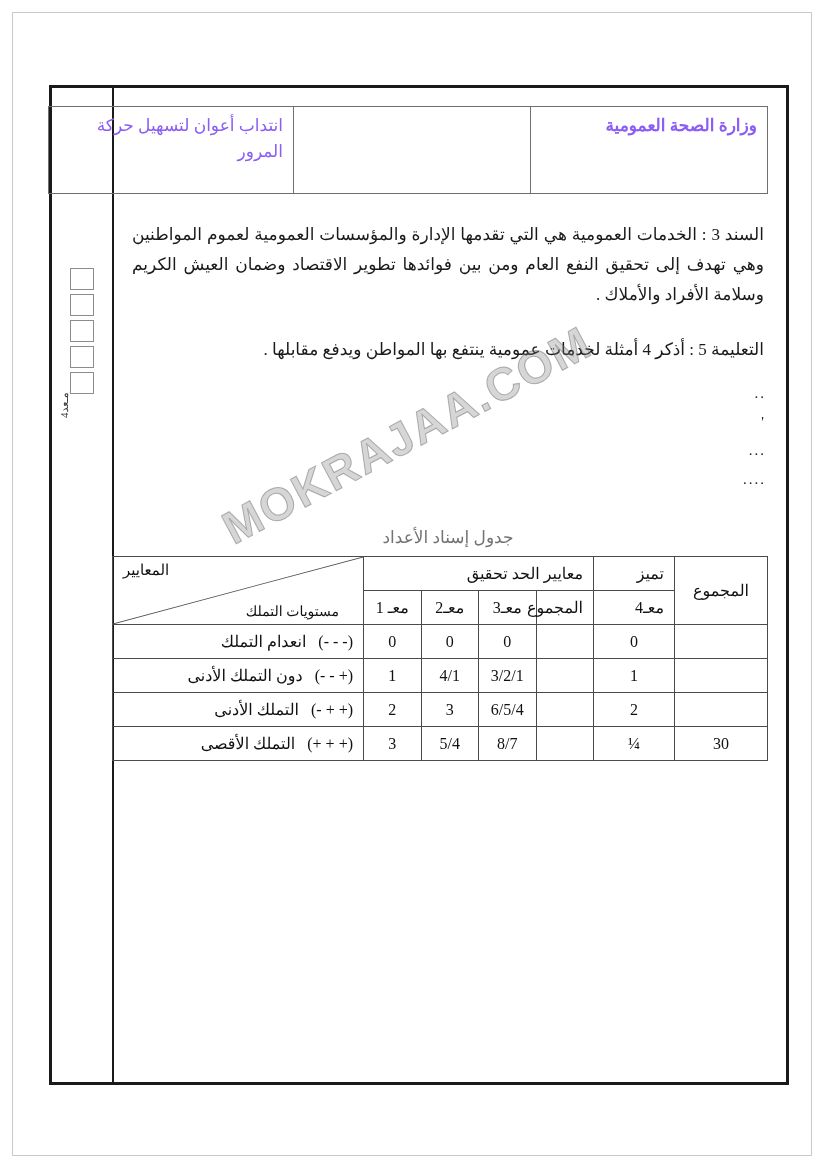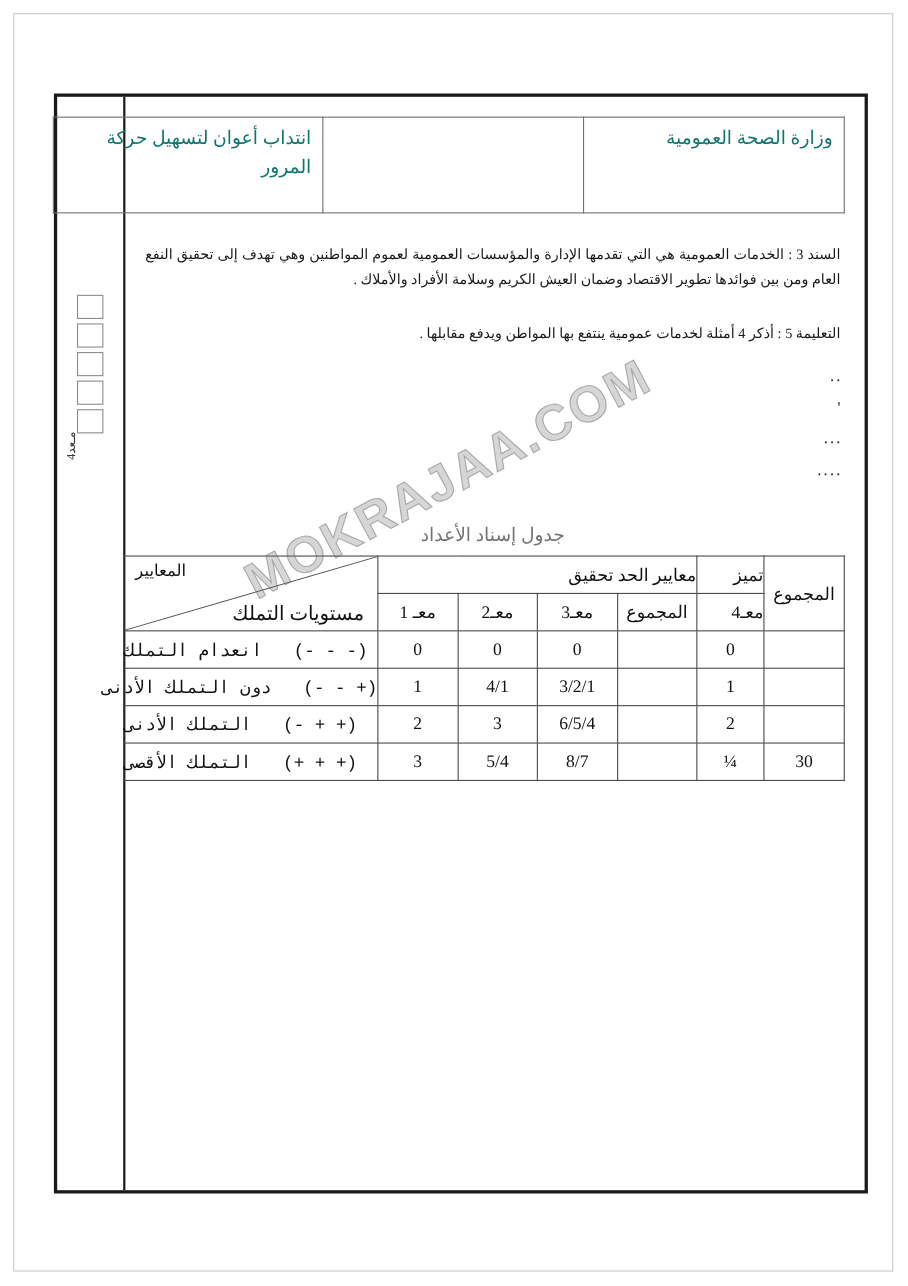--- a/index.html
+++ b/index.html
@@ -97,29 +97,29 @@
     margin: 8px 4px 0 0;
     table-layout: fixed;
   }
   table.header-table td {
     border: 1px solid #6f6f6f;
     height: 74px;
     vertical-align: top;
     padding: 6px 10px;
     font-size: 17px;
     line-height: 1.5;
-    color: #0f766e;
-  }
-  .hdr-c1 { width: 216px; }
+    color: #8b5cf6;
+  }
+  .hdr-c1 { width: 216px; font-weight: bold; }
   .hdr-c2 { width: 216px; }
   .hdr-c3 { width: 224px; }
 
   
   .para {
-    font-size: 13px;
+    font-size: 17px;
     line-height: 1.75;
     margin: 26px 8px 0 8px;
     color: #1a1a1a;
     text-align: justify;
   }
   .para.tight { }
 
   .dots-list {
     margin: 14px 0 0 0;
     padding: 0;
@@ -144,21 +144,21 @@
   
   table.grade-table {
     border-collapse: collapse;
     width: 656px;
     margin: 0 4px 0 0;
     table-layout: fixed;
     font-size: 16px;
   }
   table.grade-table td, table.grade-table th {
     border: 1px solid #4a4a4a;
-    padding: 3px 0;
+    padding: 3px 10px;
     height: 27px;
     color: #111;
     font-weight: normal;
   }
   .col-sum   { width: 72px;  text-align: center; }
   .col-dist  { width: 60px;  }
   .col-tot   { width: 80px;  text-align: center; }
   .col-c3    { width: 76px;  text-align: center; }
   .col-c2    { width: 72px;  text-align: center; }
   .col-c1    { width: 66px;  text-align: center; }
@@ -174,29 +174,28 @@
     position: absolute;
     left: 0; top: 0; width: 100%; height: 100%;
   }
   .diag-top {
     position: absolute;
     top: 4px; left: 10px;
     font-size: 15px;
   }
   .diag-bottom {
     position: absolute;
-    bottom: 4px; right: 12px;
-    font-size: 18px;
+    bottom: 4px; right: 24px;
+    font-size: 14px;
   }
   .cell-num { text-align: center; }
   .row-label {
-    text-align: left;
+    text-align: right;
     padding-right: 8px;
     white-space: nowrap;
-    font-family: Liberation Mono, monospace;
   }
   .row-label .sym { direction: ltr; display: inline-block; }
 
   
   .watermark {
     position: absolute;
     left: 150px;
     top: 320px;
     font-family: "Liberation Sans", sans-serif;
     font-size: 46px;

